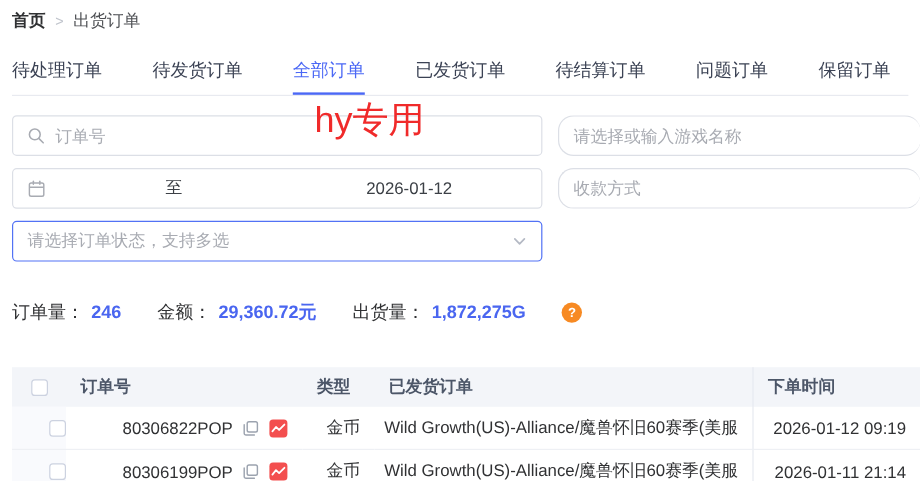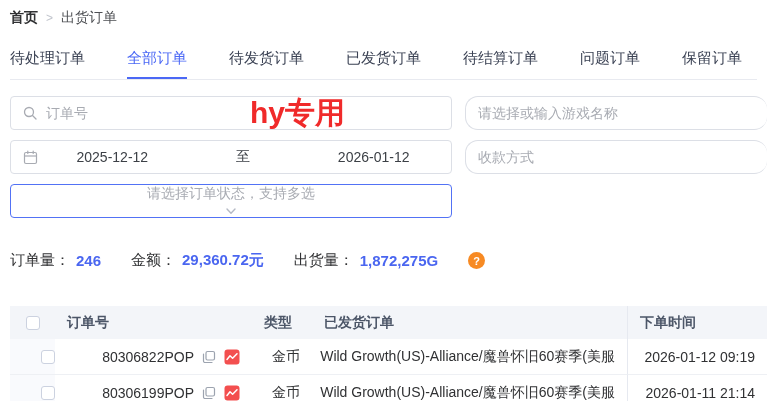--- a/index.html
+++ b/index.html
@@ -23,24 +23,24 @@
   .filter-row { display: flex; gap: 13px; margin-bottom: 10px; }
   .ctrl { height: 34px; border: 1px solid #dcdfe6; border-radius: 4px; background: #fff;
     display: flex; align-items: center; padding: 0 12px; font-size: 14px; }
   .ctrl input { border: none; outline: none; flex: 1; font-size: 14px; height: 100%;
     font-family: "Liberation Sans", "DejaVu Sans", sans-serif; color: #303133; background: transparent; min-width: 0; }
   .ctrl input::placeholder { color: #a8abb2; }
   .w-left { width: 442px; flex: none; }
   .w-right { flex: 1; border-top-right-radius: 0; border-bottom-right-radius: 0; border-right: none; border-radius: 13px; }
   .icon-lead { margin-right: 9px; display: flex; align-items: center; flex: none; }
   .date-range .seg { flex: 1; text-align: center; color: #3c4046; }
-  .select-status { border-color: #5272f5; justify-content: space-between; flex-direction: column; }
+  .select-status { border-color: #5272f5; justify-content: space-between; }
   .placeholder-text { color: #a8abb2; }
-  .annotation { position: absolute; left: 240px; top: -12px; font-size: 30px; line-height: 34px;
-    color: #f02a2a; font-weight: 700; pointer-events: none; white-space: nowrap; margin-top: 12px; }
+  .annotation { position: absolute; left: 252px; top: -12px; font-size: 30px; line-height: 34px;
+    color: #f02a2a; font-weight: 400; pointer-events: none; white-space: nowrap; }
 
   
   .summary { display: flex; align-items: center; margin: 33px 0 0 10px; font-size: 15px; }
   .summary .grp { display: flex; align-items: center; margin-right: 30px; }
   .summary .lbl { color: #303133; }
   .summary .val { color: #4a66f0; font-weight: bold; margin-left: 6px; }
   .help-badge { width: 17px; height: 17px; border-radius: 50%; background: #f78a23; color: #fff;
     font-size: 11px; font-weight: bold; display: flex; align-items: center; justify-content: center; cursor: pointer; }
 
   
@@ -65,22 +65,22 @@
 <div class="page">
 
   <div class="breadcrumb">
     <span class="home">首页</span>
     <span class="sep">&gt;</span>
     <span class="current">出货订单</span>
   </div>
 
   <div class="tabs">
     <div class="tab">待处理订单</div>
+    <div class="tab">待发货订单</div>
     <div class="tab active">全部订单</div>
-    <div class="tab">待发货订单</div>
     <div class="tab">已发货订单</div>
     <div class="tab">待结算订单</div>
     <div class="tab">问题订单</div>
     <div class="tab">保留订单</div>
   </div>
 
   <div class="filters">
     <div class="filter-row">
       <div class="ctrl w-left">
         <span class="icon-lead">
@@ -99,21 +99,20 @@
     <div class="filter-row">
       <div class="ctrl w-left date-range">
         <span class="icon-lead">
           <svg width="15" height="15" viewBox="0 0 15 15">
               <rect x="1.5" y="2.5" width="12" height="11" rx="1.5" fill="none" stroke="#a8abb2" stroke-width="1.2"></rect>
               <line x1="1.5" y1="6" x2="13.5" y2="6" stroke="#a8abb2" stroke-width="1.2"></line>
               <line x1="4.8" y1="1" x2="4.8" y2="3.5" stroke="#a8abb2" stroke-width="1.2" stroke-linecap="round"></line>
               <line x1="10.2" y1="1" x2="10.2" y2="3.5" stroke="#a8abb2" stroke-width="1.2" stroke-linecap="round"></line>
             </svg>
         </span>
-        <span class="seg">2025-12-12</span>
         <span class="seg">至</span>
         <span class="seg">2026-01-12</span>
       </div>
       <div class="ctrl w-right">
         <input placeholder="收款方式" style="">
       </div>
     </div>
 
     <div class="filter-row" style="margin-bottom:0;">
       <div class="ctrl w-left select-status">

